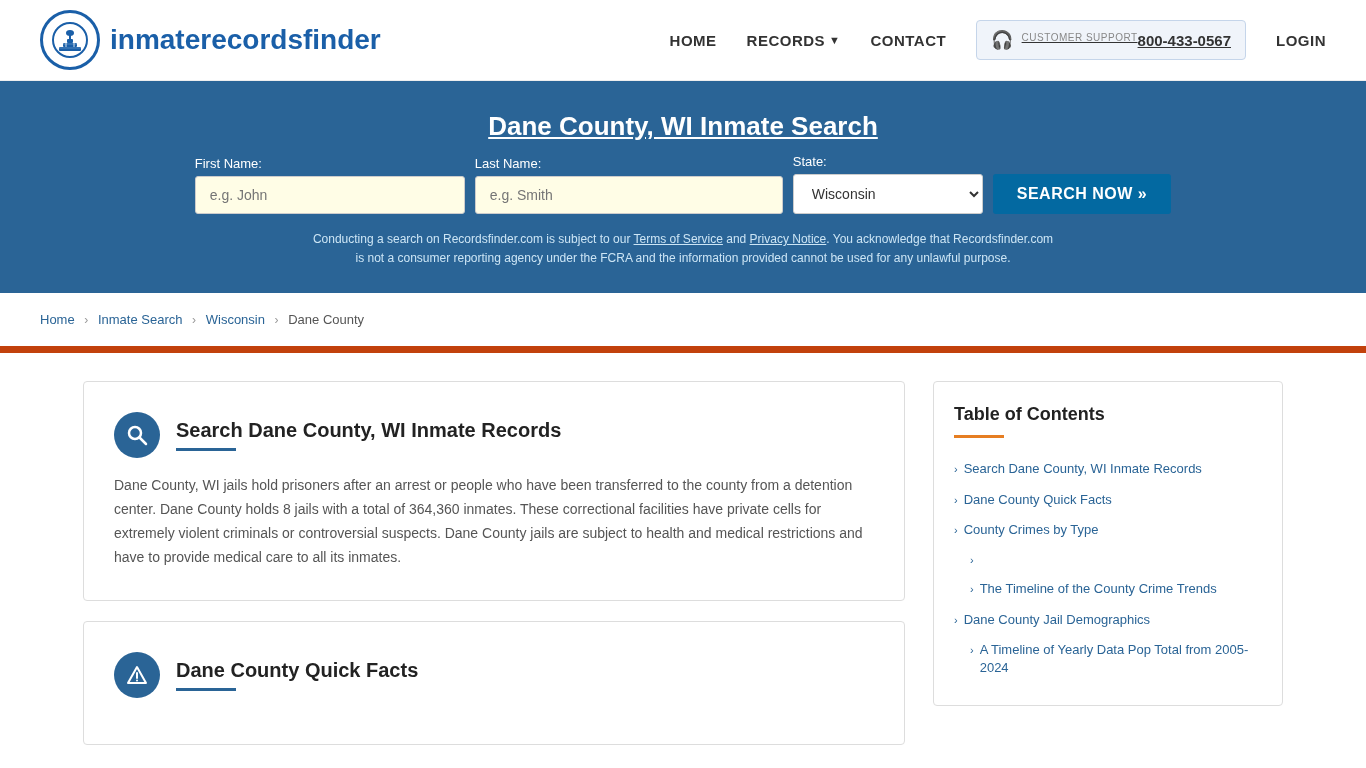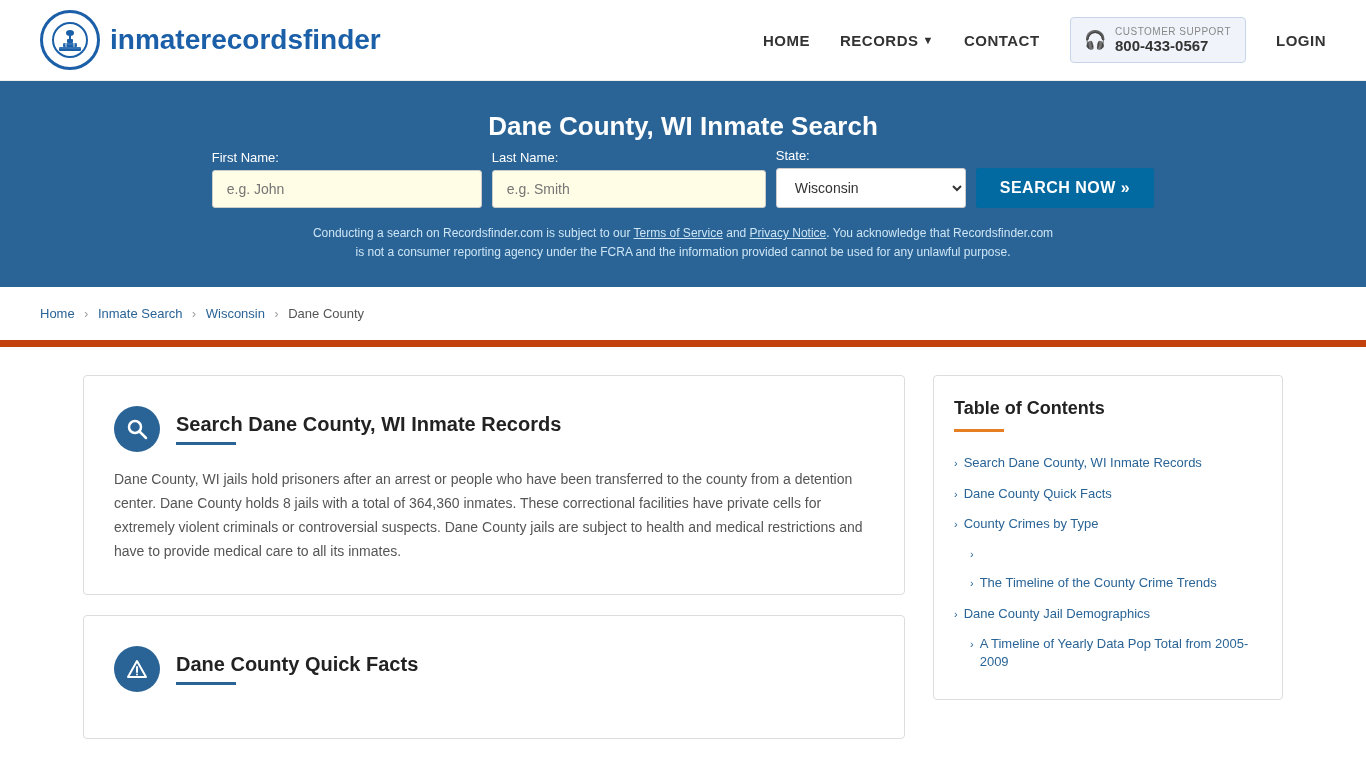--- a/index.html
+++ b/index.html
@@ -66,21 +66,22 @@
       border: 1px solid #c5d5ea;
       border-radius: 4px;
       padding: 8px 14px;
     }
     .support-icon {
       font-size: 18px;
       color: #1a5fa8;
     }
     .support-text {
       display: flex;
-      flex-direction: column;
+      flex-direction: row;
+      text-decoration: underline;
     }
     .support-label {
       font-size: 10px;
       color: #888;
       letter-spacing: 0.5px;
     }
     .support-number {
       font-size: 15px;
       font-weight: bold;
       color: #333;
@@ -95,21 +96,22 @@
     
     .search-banner {
       background: #2a6496;
       padding: 30px 40px 25px;
       text-align: center;
     }
     .banner-title {
       color: #fff;
       font-size: 26px;
       font-weight: bold;
-      margin-bottom: 6px;
+      margin-bottom: 12px;
+      text-decoration: underline;
     }
     .search-form {
       display: flex;
       align-items: flex-end;
       justify-content: center;
       gap: 10px;
       margin-bottom: 16px;
     }
     .form-group {
       display: flex;
@@ -125,21 +127,21 @@
     .form-input {
       background: #fffde6;
       border: 1px solid #ccc;
       border-radius: 3px;
       padding: 10px 14px;
       font-size: 14px;
       color: #999;
       outline: none;
     }
     .first-name-input { width: 270px; }
-    .last-name-input { width: 274px; }
+    .last-name-input { width: 308px; }
     .state-select {
       background: #fff;
       border: 1px solid #ccc;
       border-radius: 3px;
       padding: 10px 14px;
       font-size: 14px;
       color: #333;
       width: 190px;
       outline: none;
       cursor: pointer;
@@ -441,18 +443,18 @@
           <div class="toc-item sub-item">
             <span class="toc-chevron">›</span>
             <span>The Timeline of the County Crime Trends</span>
           </div>
           <div class="toc-item">
             <span class="toc-chevron">›</span>
             <span>Dane County Jail Demographics</span>
           </div>
           <div class="toc-item sub-item">
             <span class="toc-chevron">›</span>
-            <span>A Timeline of Yearly Data Pop Total from 2005-2009</span>
+            <span>A Timeline of Yearly Data Pop Total from 2005-2024</span>
           </div>
         </div>
     </div>
   </aside>
 </div>
 
 </body></html>

